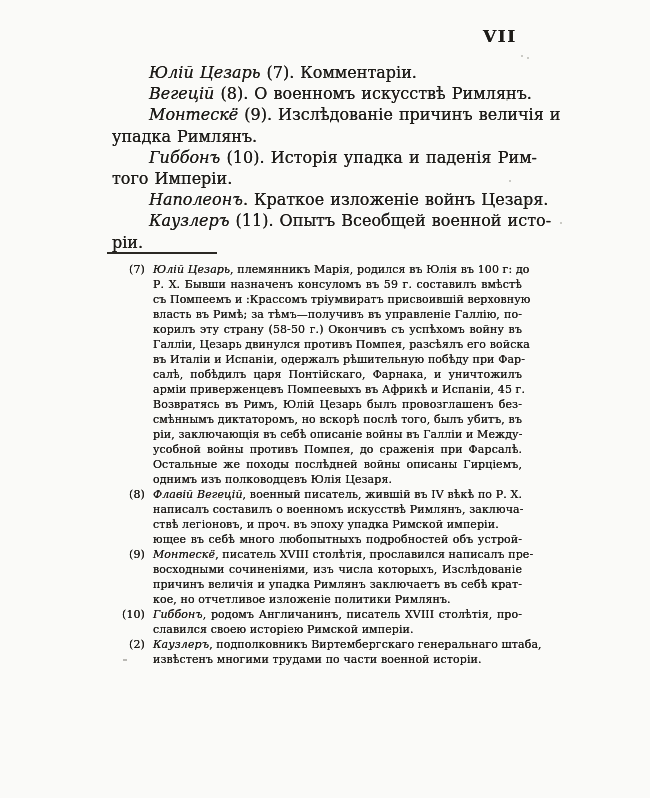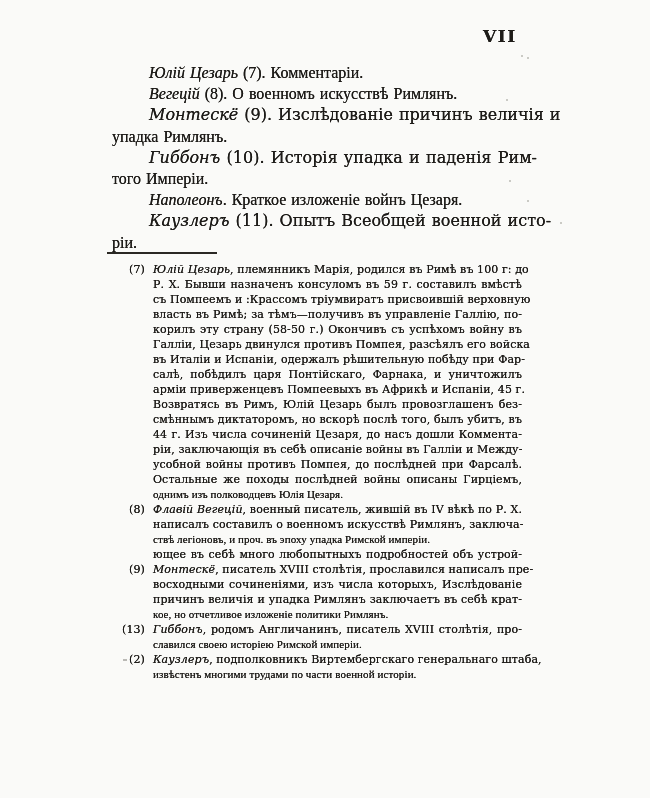--- a/index.html
+++ b/index.html
@@ -39,21 +39,20 @@
   }
   .jline {
     text-align: justify;
     text-align-last: justify;
     -moz-text-align-last: justify;
     text-justify: inter-word;
   }
   .lline {
     text-align: center;
     text-align-last: left;
-    font-family: Liberation Serif, serif;
   }
   .indent {
     padding-left: 37px;
   }
   .auth {
     font-style: italic;
   }
   .footrule {
     position: absolute;
     left: 107px;
@@ -132,35 +131,34 @@
     </div>
 
   </div>
 
   <div class="footrule"></div>
 
   <div class="footnotes">
 
     <div class="footnote">
       <span class="fn-marker">(7)</span>
-      <div class="tline jline"><span class="auth">Юлій Цезарь</span><span>, племянникъ Марія, родился въ Римѣ въ 100 г: до</span></div>
+      <div class="tline jline"><span class="auth">Юлій Цезарь</span><span>, племянникъ Марія, родился въ Юлія въ 100 г: до</span></div>
       <div>
           <div class="tline jline">Р. Х. Бывши назначенъ консуломъ въ 59 г. составилъ вмѣстѣ</div>
           <div class="tline jline">съ Помпеемъ и :Крассомъ тріумвиратъ присвоившій верховную</div>
           <div class="tline jline">власть въ Римѣ; за тѣмъ—получивъ въ управленіе Галлію, по-</div>
           <div class="tline jline">корилъ эту страну (58-50 г.) Окончивъ съ успѣхомъ войну въ</div>
           <div class="tline jline">Галліи, Цезарь двинулся противъ Помпея, разсѣялъ его войска</div>
           <div class="tline jline">въ Италіи и Испаніи, одержалъ рѣшительную побѣду при Фар-</div>
           <div class="tline jline">салѣ, побѣдилъ царя Понтійскаго, Фарнака, и уничтожилъ</div>
           <div class="tline jline">арміи приверженцевъ Помпеевыхъ въ Африкѣ и Испаніи, 45 г.</div>
           <div class="tline jline">Возвратясь въ Римъ, Юлій Цезарь былъ провозглашенъ без-</div>
           <div class="tline jline">смѣннымъ диктаторомъ, но вскорѣ послѣ того, былъ убитъ, въ</div>
-          <div class="tline jline">44 г. Изъ числа сочиненій Цезаря, до насъ дошли Коммента-</div>
           <div class="tline jline">ріи, заключающія въ себѣ описаніе войны въ Галліи и Между-</div>
-          <div class="tline jline">усобной войны противъ Помпея, до послѣдней при Фарсалѣ.</div>
+          <div class="tline jline">усобной войны противъ Помпея, до сраженія при Фарсалѣ.</div>
           <div class="tline jline">Остальные же походы послѣдней войны описаны Гирціемъ,</div>
           <div class="tline lline">однимъ изъ полководцевъ Юлія Цезаря.</div>
         </div>
     </div>
 
     <div class="footnote">
       <span class="fn-marker">(8)</span>
       <div class="tline jline"><span class="auth">Флавій Вегецій</span><span>, военный писатель, жившій въ IV вѣкѣ по Р. Х.</span></div>
       <div>
           <div class="tline jline">написалъ составилъ о военномъ искусствѣ Римлянъ, заключа-</div>
@@ -173,21 +171,21 @@
       <span class="fn-marker">(9)</span>
       <div class="tline jline"><span class="auth">Монтескё</span><span>, писатель XVIII столѣтія, прославился написалъ пре-</span></div>
       <div>
           <div class="tline jline">восходными сочиненіями, изъ числа которыхъ, Изслѣдованіе</div>
           <div class="tline jline">причинъ величія и упадка Римлянъ заключаетъ въ себѣ крат-</div>
           <div class="tline lline">кое, но отчетливое изложеніе политики Римлянъ.</div>
         </div>
     </div>
 
     <div class="footnote">
-      <span class="fn-marker">(13)</span>
+      <span class="fn-marker">(10)</span>
       <div class="tline jline"><span class="auth">Гиббонъ</span><span>, родомъ Англичанинъ, писатель XVIII столѣтія, про-</span></div>
       <div>
           <div class="tline lline">славился своею исторіею Римской имперіи.</div>
         </div>
     </div>
 
     <div class="footnote">
       <span class="fn-marker">(2)</span>
       <div class="tline jline"><span class="auth">Каузлеръ</span><span>, подполковникъ Виртембергскаго генеральнаго штаба,</span></div>
       <div>

